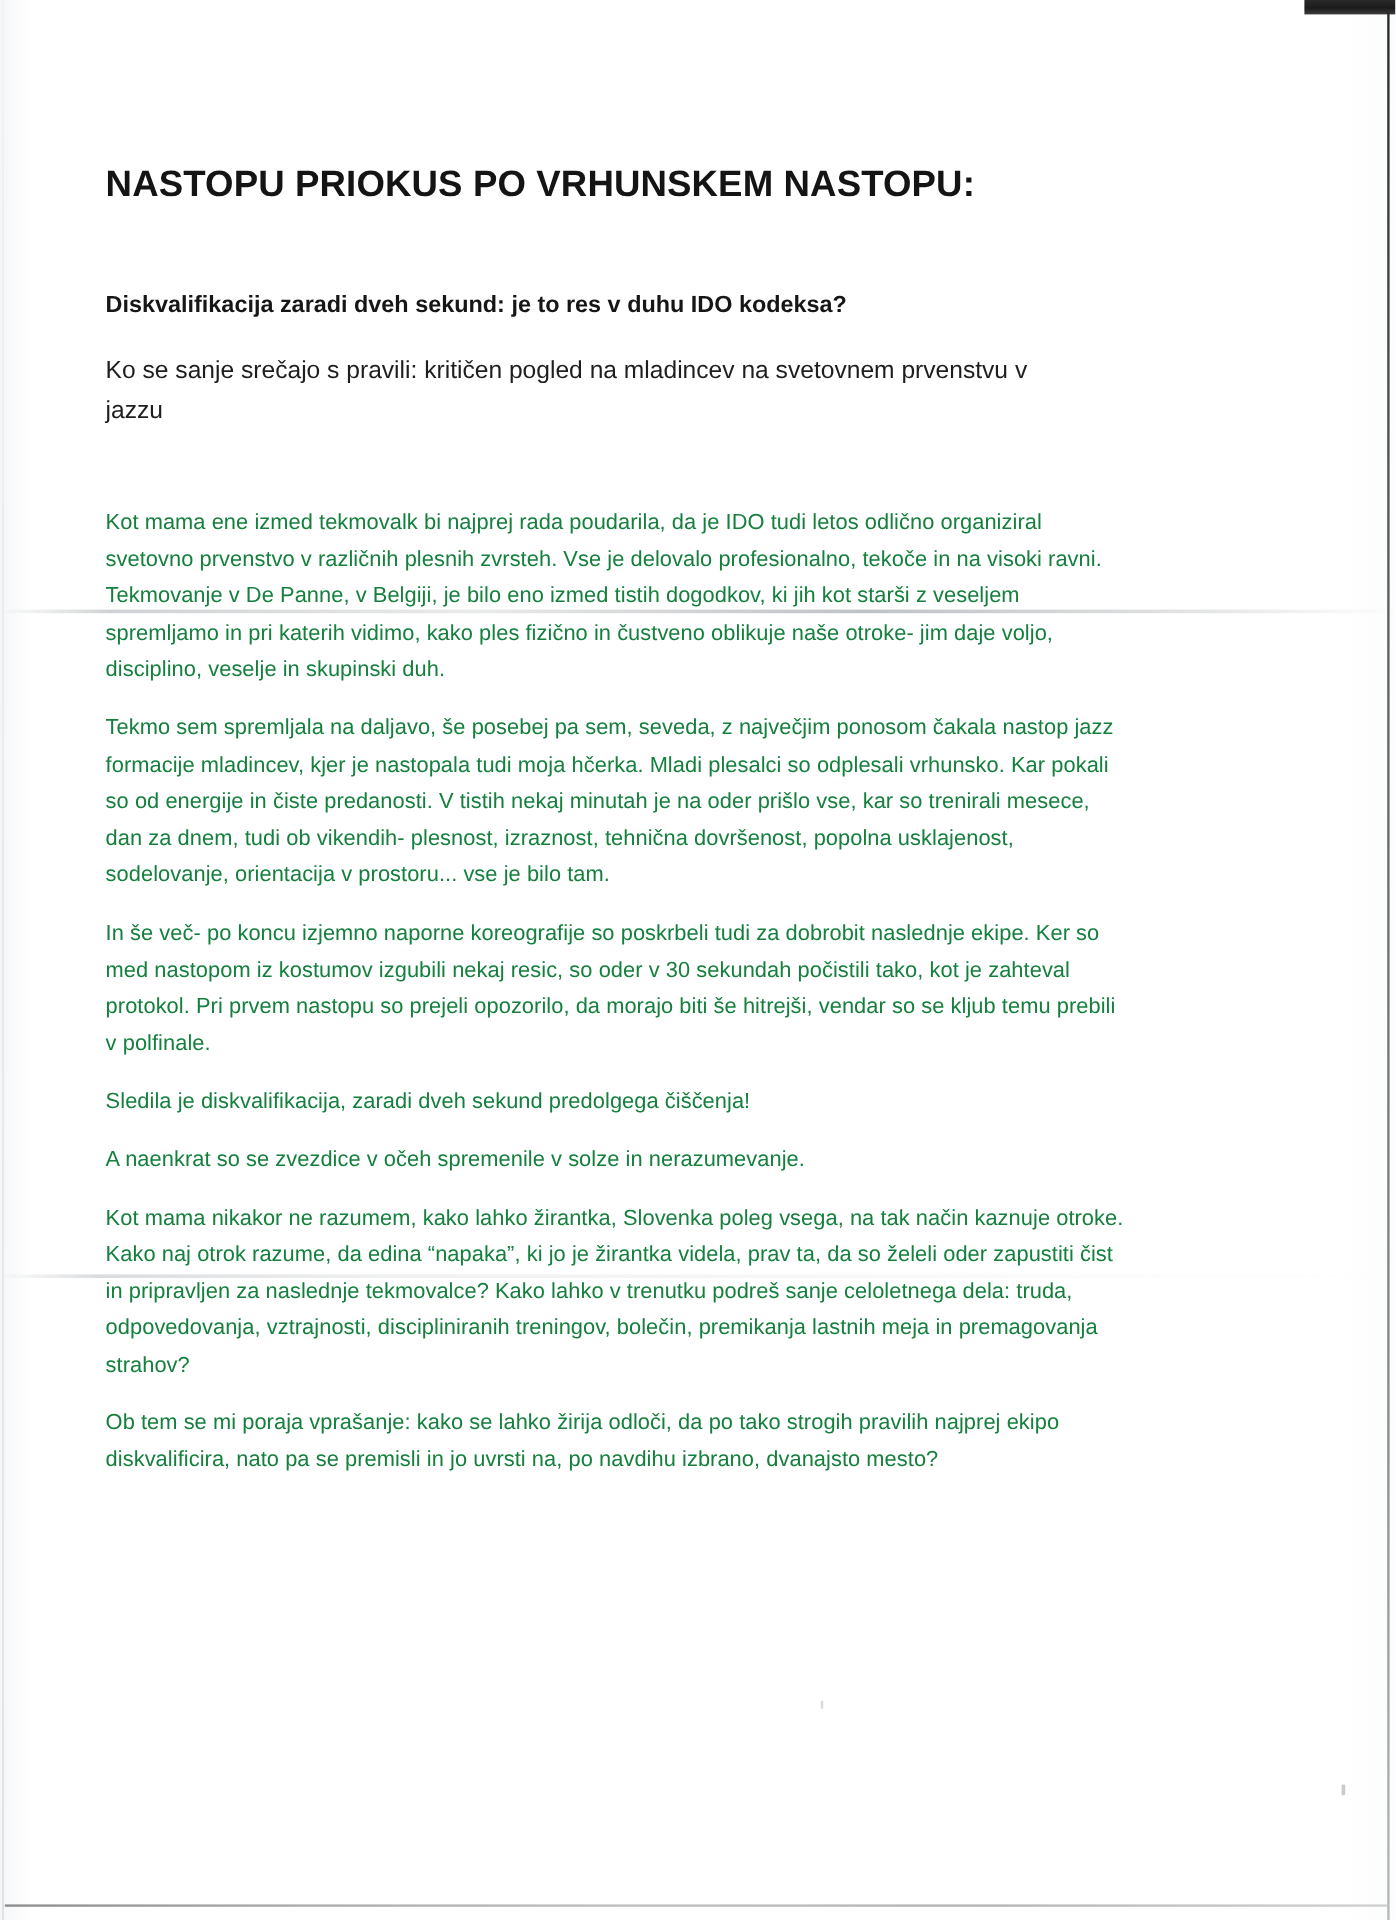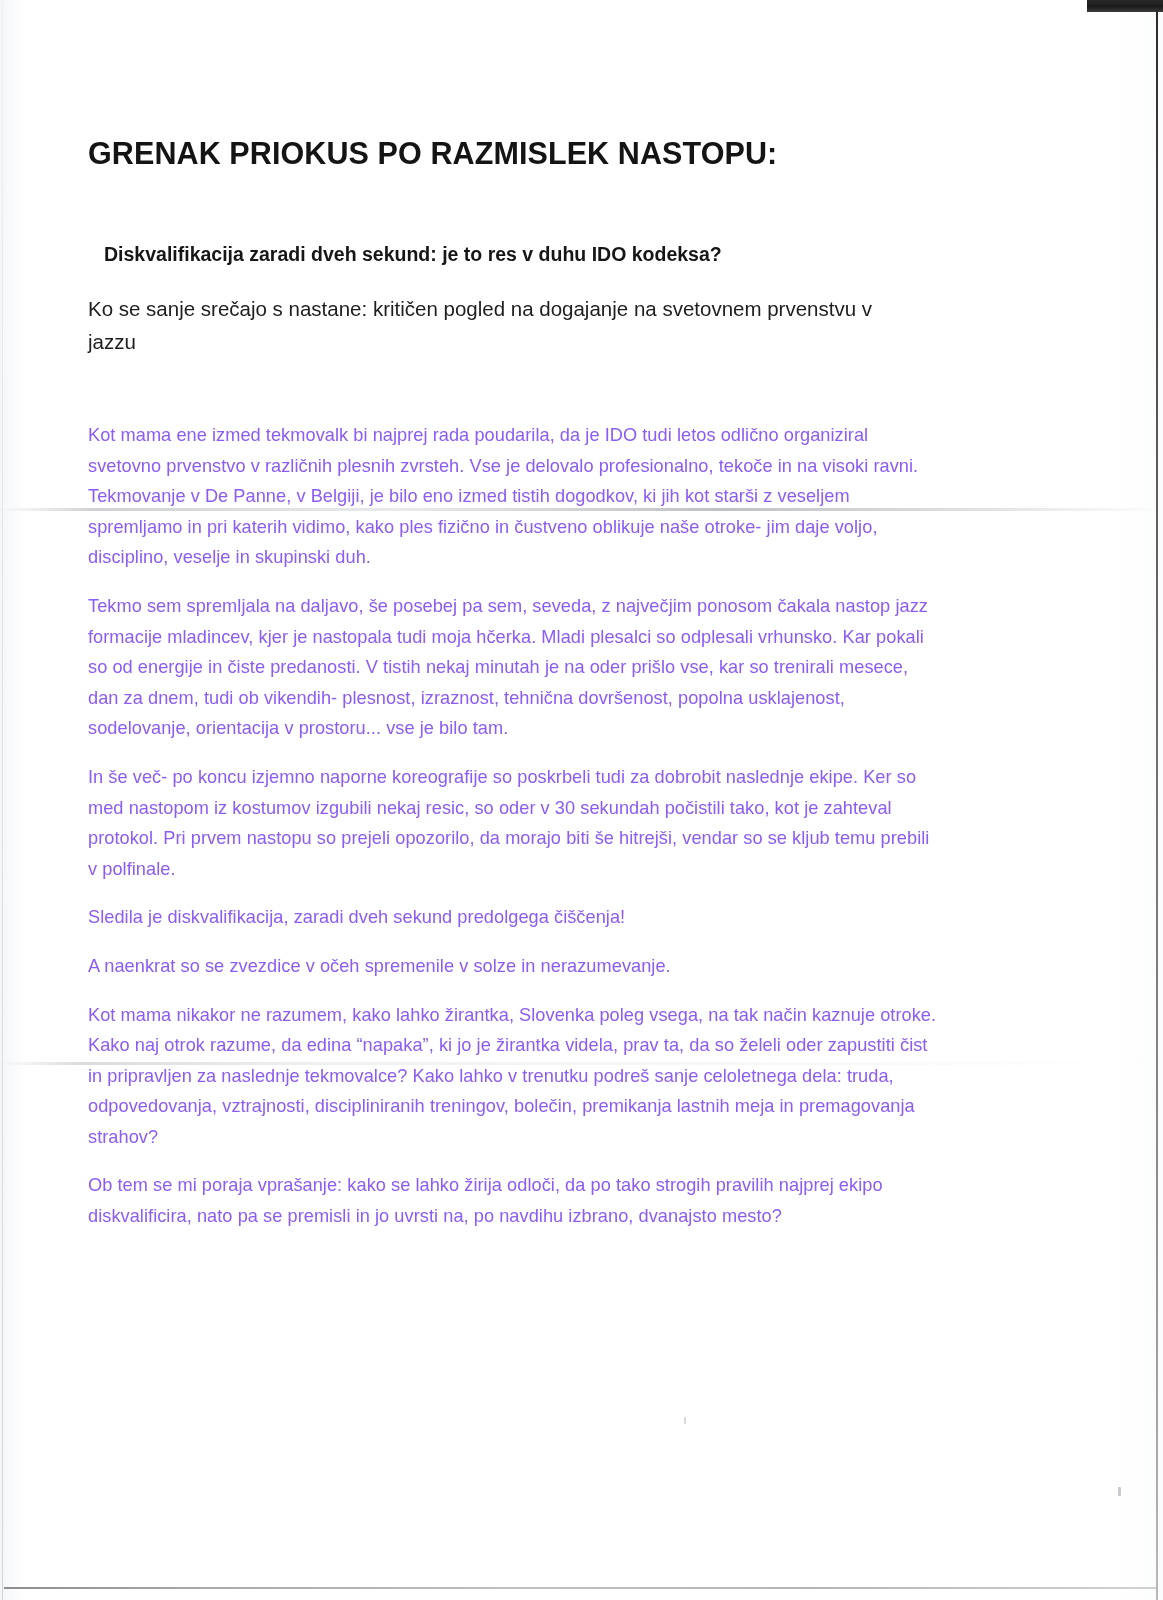--- a/index.html
+++ b/index.html
@@ -122,21 +122,21 @@
     font-weight: bold;
     line-height: 42px;
     letter-spacing: .1px;
     color: #141414;
     margin: 0;
   }
   .title .line { display: block; }
 
   .subtitle {
     position: absolute;
-    left: 104px;
+    left: 88px;
     top: 241px;
     width: 940px;
     font-size: 19.5px;
     font-weight: bold;
     line-height: 26px;
     color: #161616;
     margin: 0;
   }
 
   .lead {
@@ -154,21 +154,21 @@
   .body-block {
     position: absolute;
     left: 88px;
     top: 420px;
     width: 852px;
   }
 
   .para {
     font-size: 18.2px;
     line-height: 30.6px;
-    color: #8b5cf6;
+    color: #15803d;
     margin: 0 0 18px 0;
     text-align: left;
     letter-spacing: .05px;
   }
   .para:last-child { margin-bottom: 0; }
 </style>
 </head>
 <body>
 
 <div class="page">
@@ -181,26 +181,26 @@
   <div class="scan-edge-bottom"></div>
 
   <div class="crease crease-a"></div>
   <div class="crease crease-b"></div>
   <div class="smudge-right"></div>
   <div class="smudge-mid"></div>
 
   <div class="content">
 
     <h1 class="title">
-      <span class="line">GRENAK PRIOKUS PO RAZMISLEK NASTOPU:</span>
+      <span class="line">NASTOPU PRIOKUS PO VRHUNSKEM NASTOPU:</span>
     </h1>
 
     <h2 class="subtitle">Diskvalifikacija zaradi dveh sekund: je to res v duhu IDO kodeksa?</h2>
 
-    <p class="lead">Ko se sanje srečajo s nastane: kritičen pogled na dogajanje na svetovnem prvenstvu v jazzu</p>
+    <p class="lead">Ko se sanje srečajo s pravili: kritičen pogled na mladincev na svetovnem prvenstvu v jazzu</p>
 
     <div class="body-block">
       <p class="para">Kot mama ene izmed tekmovalk bi najprej rada poudarila, da je IDO tudi letos odlično organiziral svetovno prvenstvo v različnih plesnih zvrsteh. Vse je delovalo profesionalno, tekoče in na visoki ravni. Tekmovanje v De Panne, v Belgiji, je bilo eno izmed tistih dogodkov, ki jih kot starši z veseljem spremljamo in pri katerih vidimo, kako ples fizično in čustveno oblikuje naše otroke- jim daje voljo, disciplino, veselje in skupinski duh.</p>
       <p class="para">Tekmo sem spremljala na daljavo, še posebej pa sem, seveda, z največjim ponosom čakala nastop jazz formacije mladincev, kjer je nastopala tudi moja hčerka. Mladi plesalci so odplesali vrhunsko. Kar pokali so od energije in čiste predanosti. V tistih nekaj minutah je na oder prišlo vse, kar so trenirali mesece, dan za dnem, tudi ob vikendih- plesnost, izraznost, tehnična dovršenost, popolna usklajenost, sodelovanje, orientacija v prostoru... vse je bilo tam.</p>
       <p class="para">In še več- po koncu izjemno naporne koreografije so poskrbeli tudi za dobrobit naslednje ekipe. Ker so med nastopom iz kostumov izgubili nekaj resic, so oder v 30 sekundah počistili tako, kot je zahteval protokol. Pri prvem nastopu so prejeli opozorilo, da morajo biti še hitrejši, vendar so se kljub temu prebili v polfinale.</p>
       <p class="para">Sledila je diskvalifikacija, zaradi dveh sekund predolgega čiščenja!</p>
       <p class="para">A naenkrat so se zvezdice v očeh spremenile v solze in nerazumevanje.</p>
       <p class="para">Kot mama nikakor ne razumem, kako lahko žirantka, Slovenka poleg vsega, na tak način kaznuje otroke. Kako naj otrok razume, da edina “napaka”, ki jo je žirantka videla, prav ta, da so želeli oder zapustiti čist in pripravljen za naslednje tekmovalce? Kako lahko v trenutku podreš sanje celoletnega dela: truda, odpovedovanja, vztrajnosti, discipliniranih treningov, bolečin, premikanja lastnih meja in premagovanja strahov?</p>
       <p class="para">Ob tem se mi poraja vprašanje: kako se lahko žirija odloči, da po tako strogih pravilih najprej ekipo diskvalificira, nato pa se premisli in jo uvrsti na, po navdihu izbrano, dvanajsto mesto?</p>
     </div>

